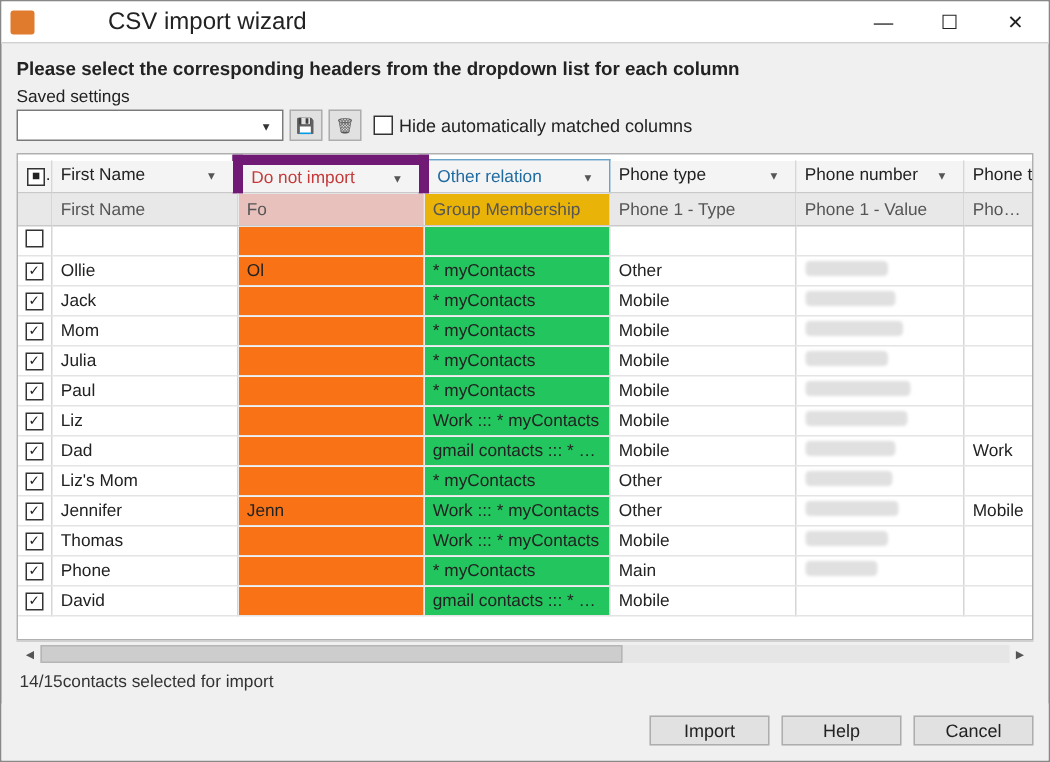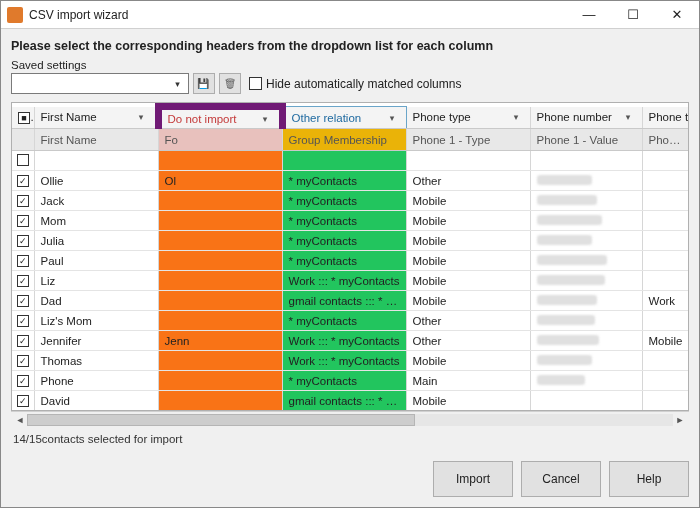--- a/index.html
+++ b/index.html
@@ -28,21 +28,21 @@
     display: flex;
     align-items: center;
     padding: 0 0 0 6px;
   }
   .titlebar .icon {
     width: 16px; height: 16px;
     background: #e07a2c;
     margin-right: 6px;
     border-radius: 2px;
   }
-  .titlebar .title { flex: 1; font-size: 12px; }
+  .titlebar .title { flex: 1; font-size: 16px; margin-left: 43px; }
   .win-controls { display: flex; }
   .win-btn {
     width: 44px; height: 28px;
     display: flex; align-items: center; justify-content: center;
     font-size: 13px;
   }
   .content {
     flex: 1;
     padding: 8px 10px 0 10px;
     display: flex;
@@ -175,21 +175,21 @@
     background: #cdcdcd; border: 1px solid #b5b5b5;
   }
   .status { font-size: 11.5px; padding: 6px 2px 8px 2px; color: #333; }
   .adv-row { display: flex; align-items: center; gap: 4px; padding: 0 2px 2px 2px; }
   .footer {
     display: flex; justify-content: flex-end; gap: 8px;
     padding: 8px 10px 10px 0;
     background: #f0f0f0;
   }
   .btn {
-    min-width: 80px; height: 36px;
+    min-width: 80px; height: 20px;
     border: 1px solid #adadad;
     background: #e1e1e1;
     display: flex; align-items: center; justify-content: center;
     font-size: 12px;
     padding: 0 12px;
   }
 </style>
 </head>
 <body>
 
@@ -421,17 +421,17 @@
       <div class="arrow">►</div>
     </div>
 
     <div class="status">14/15contacts selected for import</div>
 
 
   </div>
 
   <div class="footer">
     <div class="btn">Import</div>
+    <div class="btn">Help</div>
     <div class="btn">Cancel</div>
-    <div class="btn">Help</div>
   </div>
 
 </div>
 
 </body></html>

